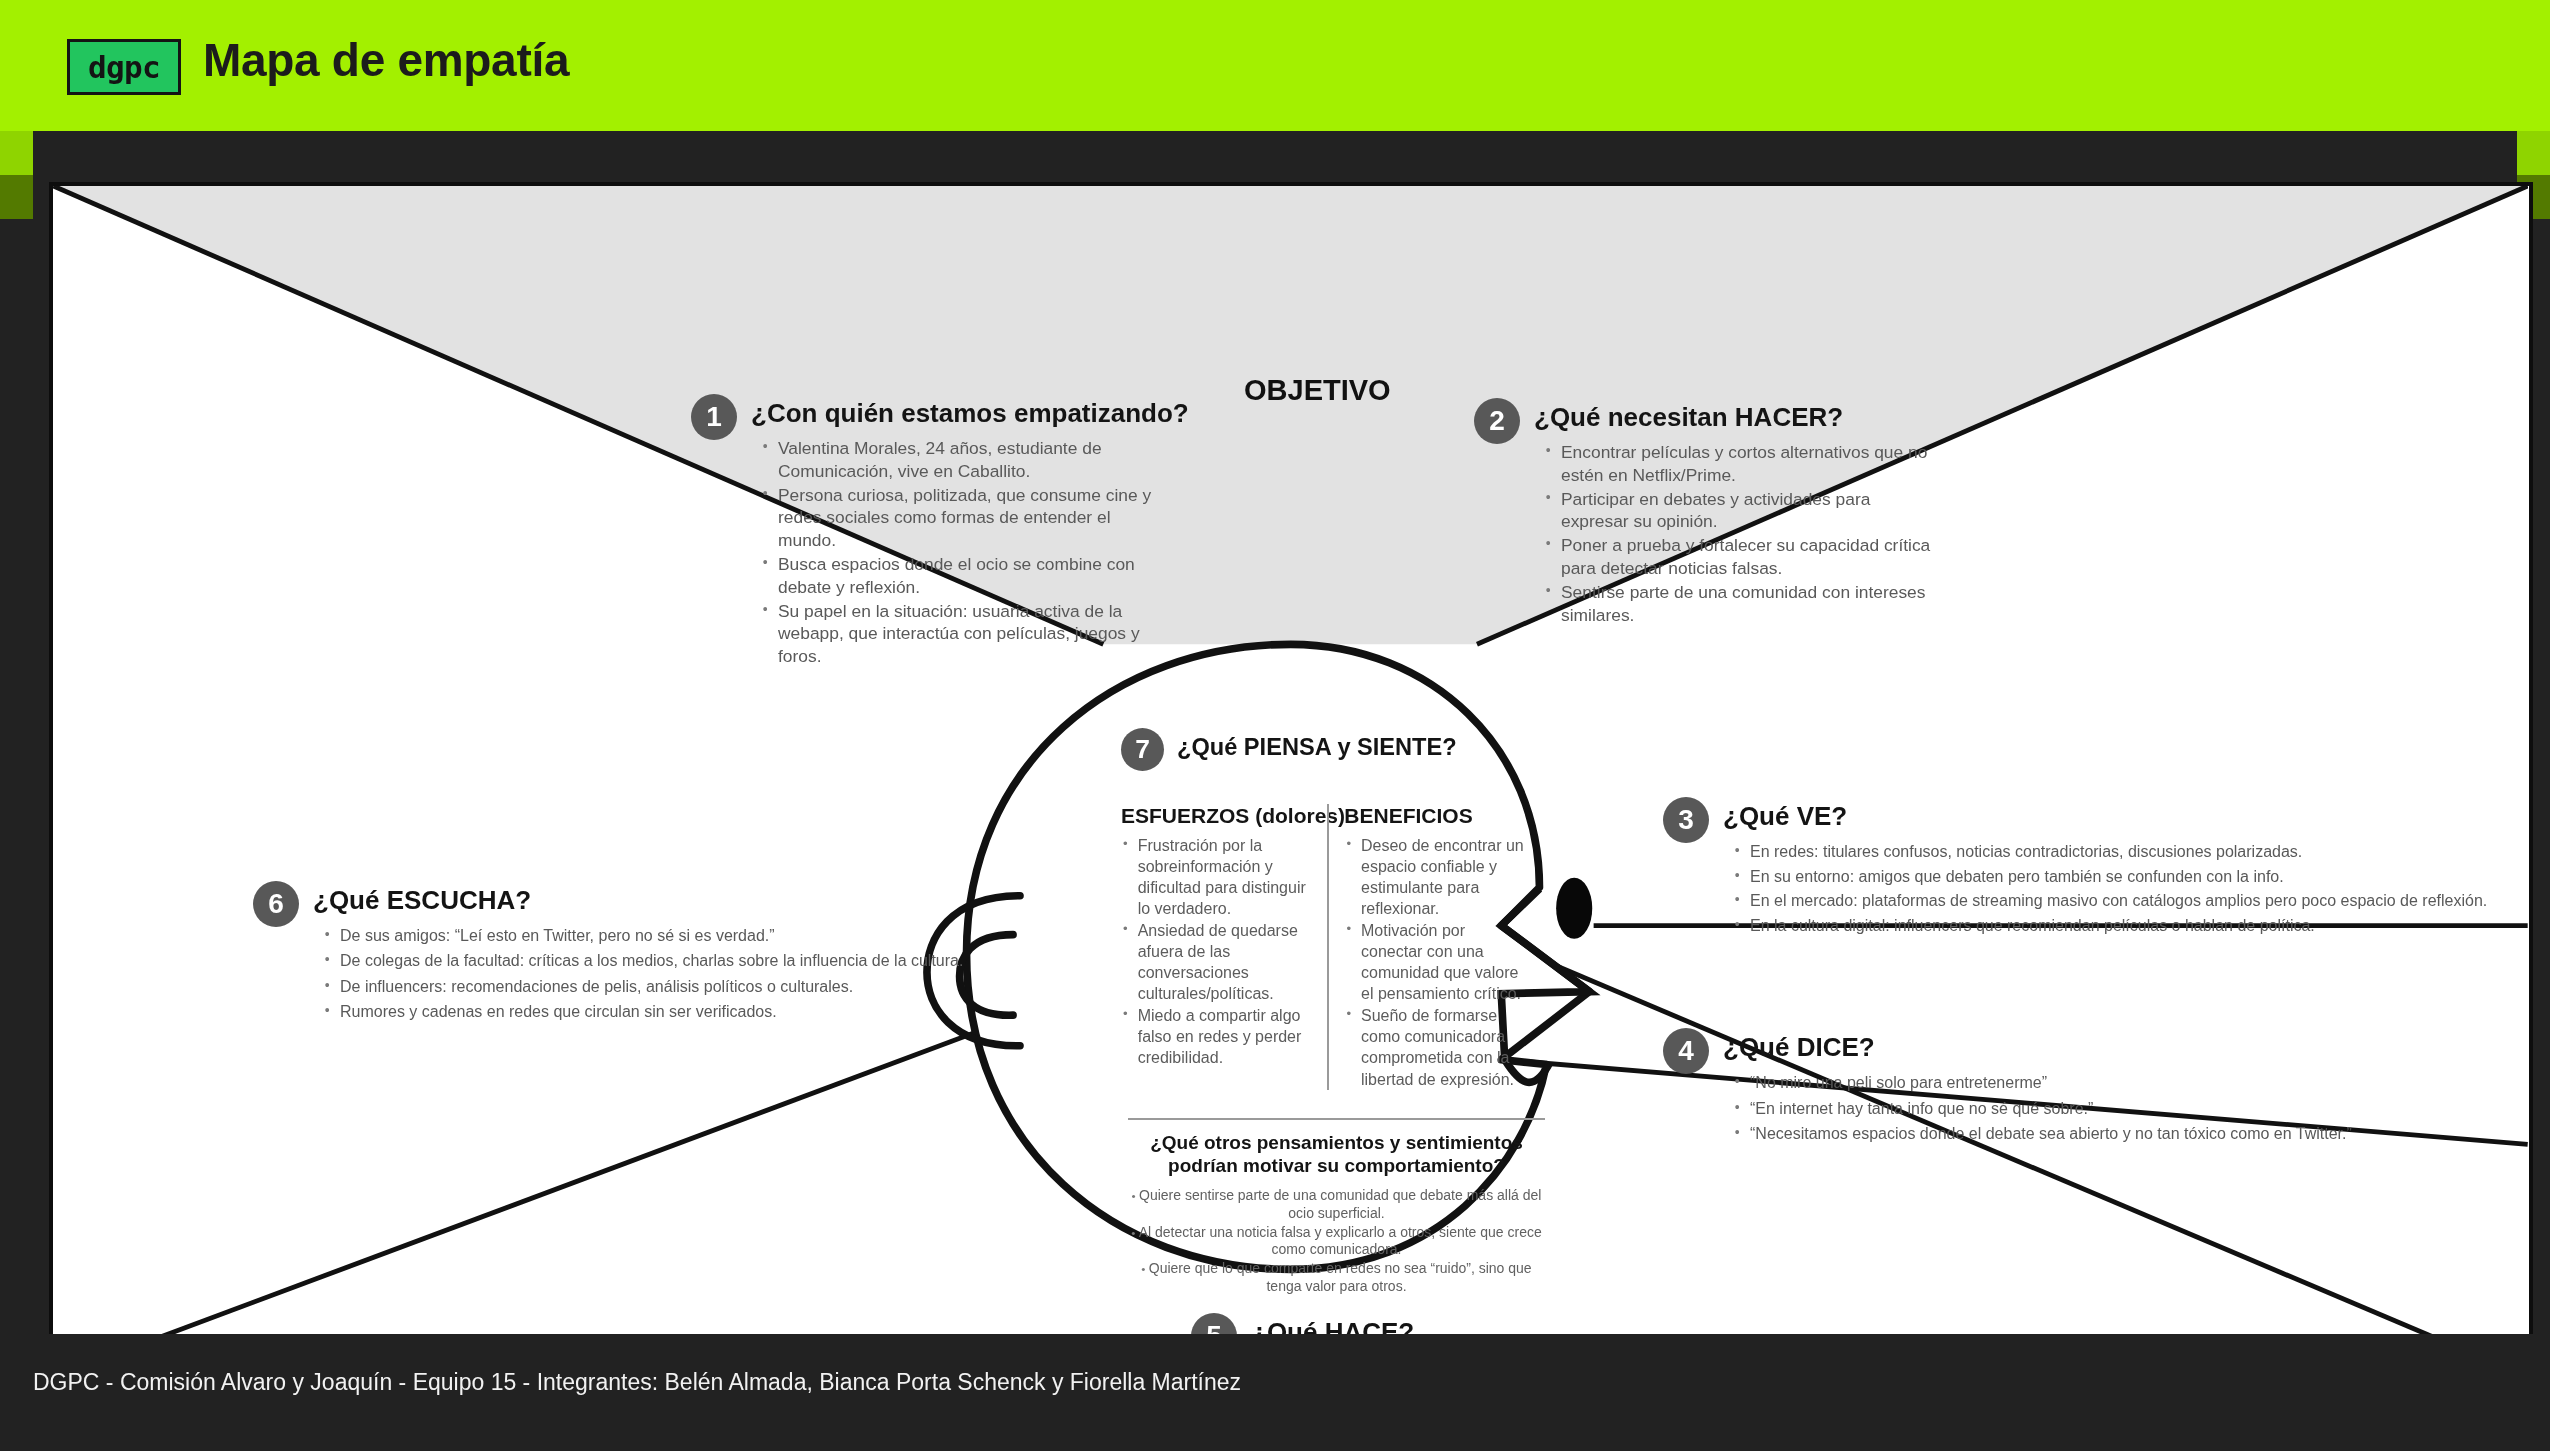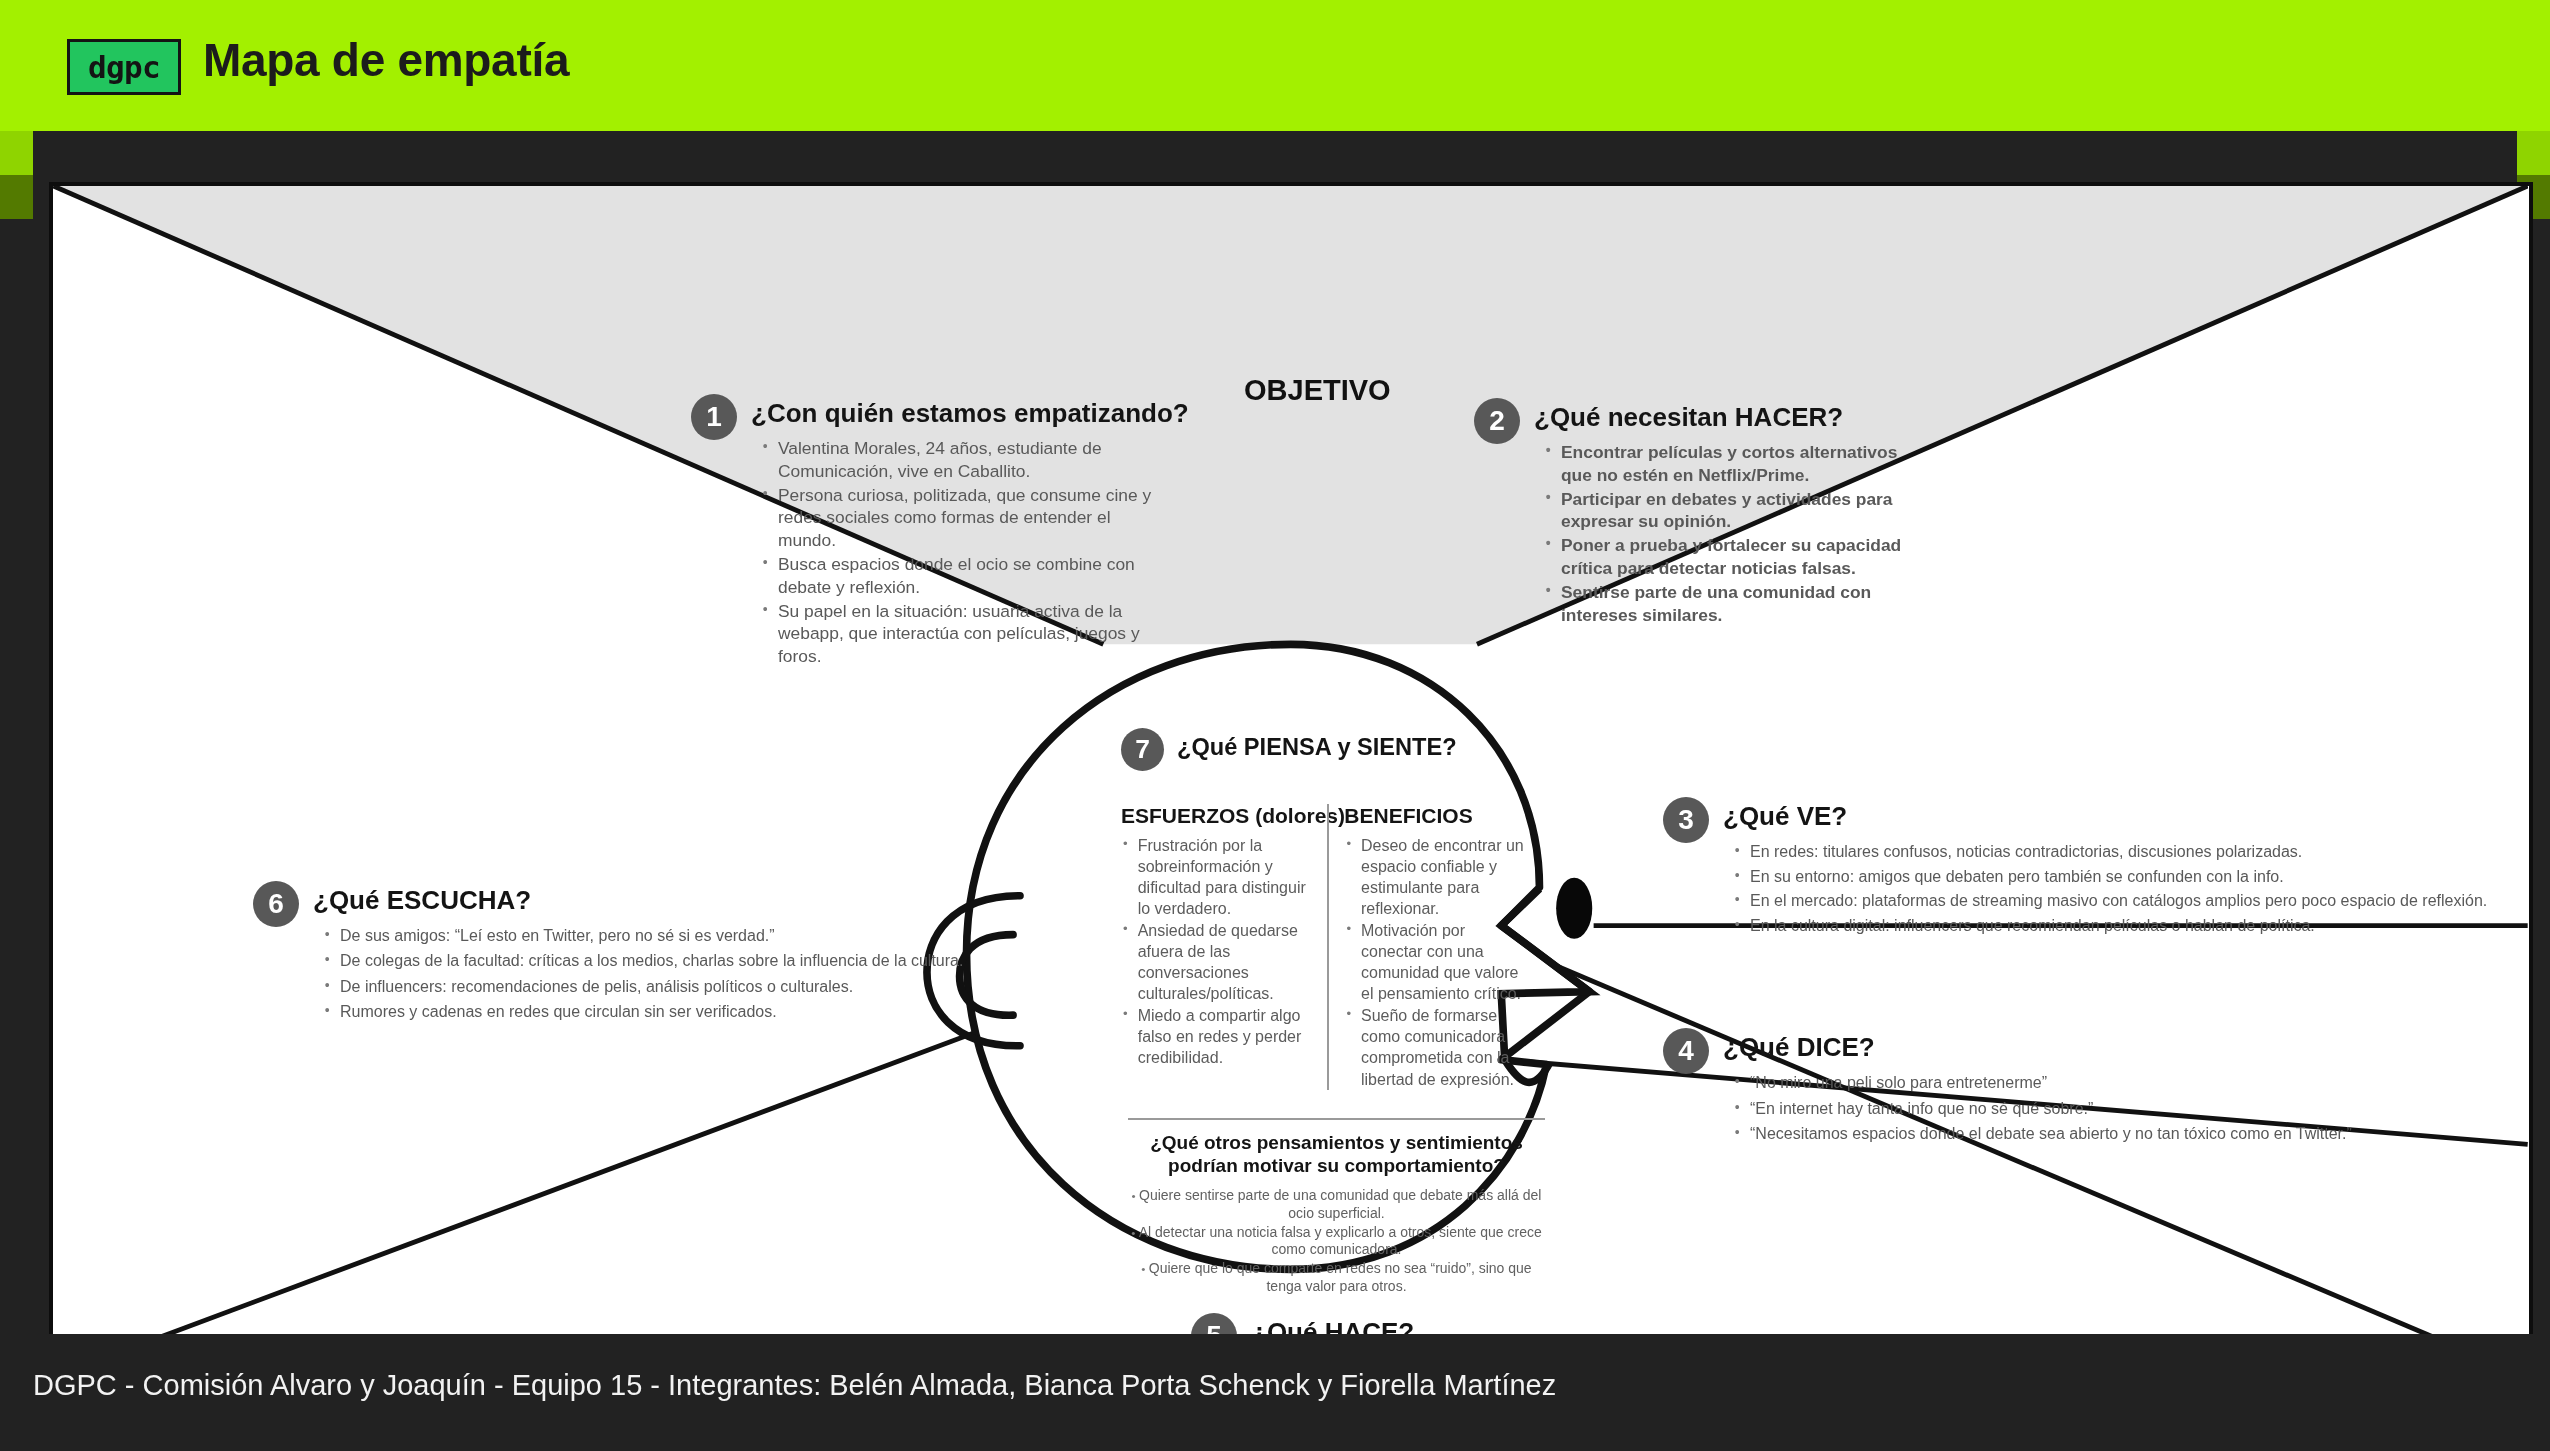--- a/index.html
+++ b/index.html
@@ -83,21 +83,21 @@
   .sec-list li::before {
     content: "\2022";
     position: absolute; left: 2.8px; top: 0;
     font-size: 14px; color: #7a7a7a;
   }
 
   
   #sec1 { left: 638px; top: 208px; width: 431px; }
   #sec1 .sec-list { width: 410px; }
   #sec2 { left: 1421px; top: 212px; width: 403px; }
-  #sec2 .sec-list { width: 389px; font-weight: bold; }
+  #sec2 .sec-list { width: 389px; }
   #sec3 { left: 1610px; top: 611px; width: 820px; }
   #sec3 .sec-list { width: 813px; }
   #sec3 .sec-list li { font-size: 16px; line-height: 1.45; }
   #sec4 { left: 1610px; top: 842px; width: 764px; }
   #sec4 .sec-list { width: 757px; }
   #sec4 .sec-list li { font-size: 16px; line-height: 1.52; }
   #sec5 { left: 1138px; top: 1127px; width: 695px; }
   #sec5 .sec-list { width: 688px; }
   #sec5 .sec-list li { font-size: 16px; line-height: 1.50; }
   #sec6 { left: 200px; top: 695px; width: 695px; }
@@ -155,21 +155,21 @@
     content: "\2022  "; color: #7a7a7a; font-size: 11.8px;
   }
 
   
   .footer {
     position: absolute; left: 0; bottom: 0; width: 2550px; height: 117px;
     background: #222222;
   }
   .footer-text {
     position: absolute; left: 33px; top: 35px;
-    font-size: 29px; color: #f2f2f2;
+    font-size: 23px; color: #f2f2f2;
     white-space: nowrap;
   }
 </style>
 </head>
 <body>
 
 <div id="root">
 
   <div class="header">
     <div class="logo-box">dgpc</div>

